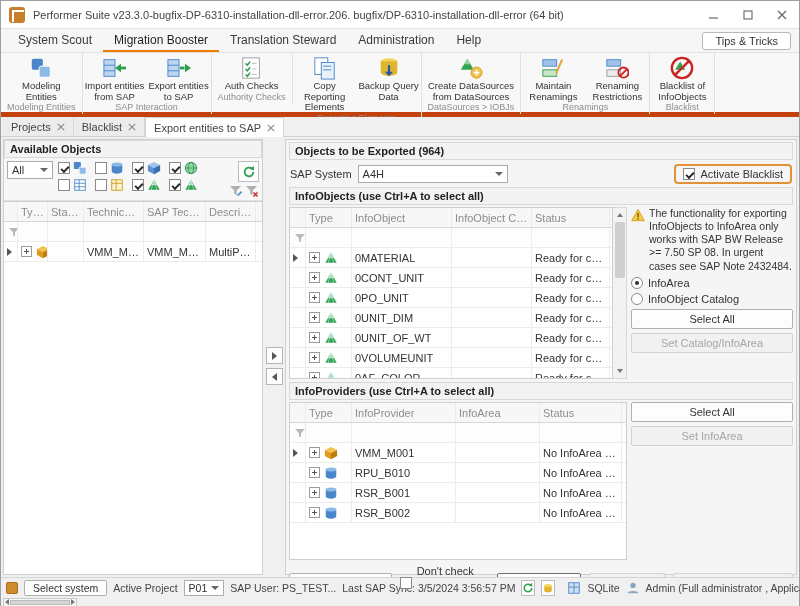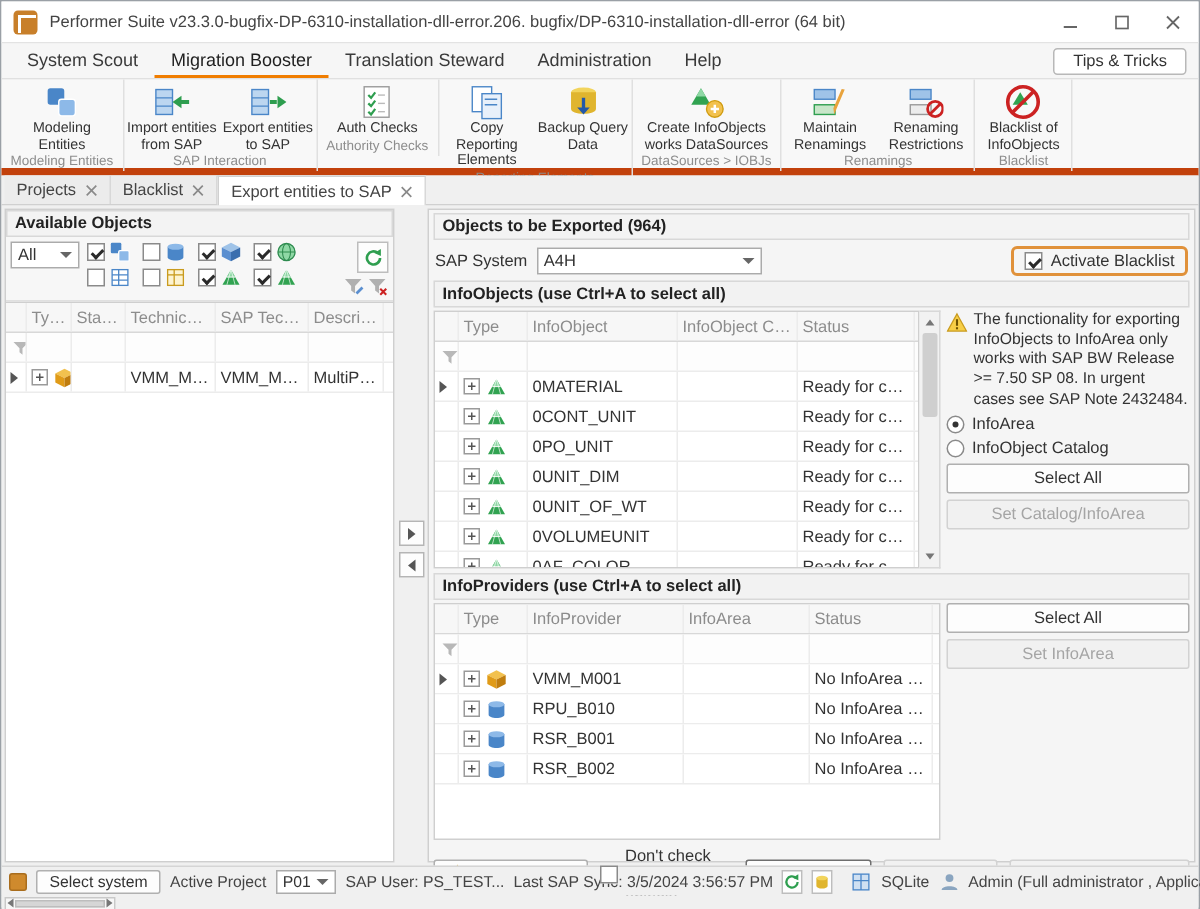--- a/index.html
+++ b/index.html
@@ -265,21 +265,21 @@
         <div class="group-buttons">
           <div class="ribbon-btn wide">
             <span class="ricon">
               <svg viewBox="0 0 26 26">
                 <polygon points="9,3 16,15 2,15" fill="#31a351"></polygon>
                 <polygon points="9,3 12.4,9 5.6,9" fill="#8fd8a5"></polygon>
                 <circle cx="19" cy="18" r="6" fill="#f2c14e" stroke="#d09c10"></circle>
                 <path d="M19 15 v6 M16 18 h6" stroke="#fff" stroke-width="1.8"></path>
               </svg>
             </span>
-            <div class="rlabel">Create InfoObjects works DataSources</div>
+            <div class="rlabel">Create DataSources from DataSources</div>
           </div>
         </div>
         <div class="group-label">DataSources &gt; IOBJs</div>
       </div>
       <div class="ribbon-group">
         <div class="group-buttons">
           <div class="ribbon-btn">
             <span class="ricon">
               <svg viewBox="0 0 26 26">
                 <rect x="2" y="4" width="15" height="7" fill="#9fc3e8" stroke="#4a86c8"></rect>

